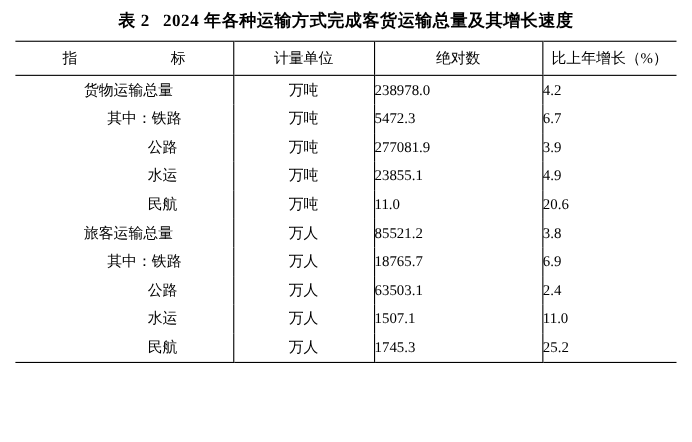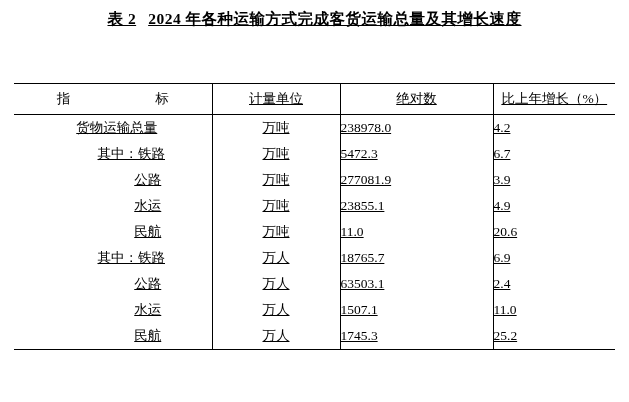--- a/index.html
+++ b/index.html
@@ -13,39 +13,37 @@
     font-family: "Liberation Serif", "DejaVu Serif", serif;
     color: #000000;
     overflow: hidden;
   }
   .page {
     width: 629px;
     height: 402px;
     position: relative;
     box-sizing: border-box;
     padding: 0 14px;
-    text-decoration: underline;
   }
   .table-title {
     text-align: center;
     font-size: 15.5px;
     font-weight: bold;
     letter-spacing: 0.5px;
     padding: 9px 0 7px 0;
     white-space: nowrap;
   }
   .table-title .tnum {
     margin-right: 12px;
   }
   table.stats {
     width: 601px;
     border-collapse: collapse;
     table-layout: fixed;
     font-size: 13.5px;
-    margin-top: 46px;
   }
   table.stats col.c0 { width: 198px; }
   table.stats col.c1 { width: 128px; }
   table.stats col.c2 { width: 153px; }
   table.stats col.c3 { width: 122px; }
 
   table.stats thead th {
     font-weight: normal;
     border-top: 1.6px solid #000;
     border-bottom: 1.1px solid #000;
@@ -143,20 +141,26 @@
           <td class="num vline">23855.1</td>
           <td class="pct vline">4.9</td>
         </tr>
         <tr>
           <td class="label lvl3">民航</td>
           <td class="unit vline">万吨</td>
           <td class="num vline">11.0</td>
           <td class="pct vline">20.6</td>
         </tr>
         <tr>
+          <td class="label lvl1">旅客运输总量</td>
+          <td class="unit vline">万人</td>
+          <td class="num vline">85521.2</td>
+          <td class="pct vline">3.8</td>
+        </tr>
+        <tr>
           <td class="label lvl2">其中：铁路</td>
           <td class="unit vline">万人</td>
           <td class="num vline">18765.7</td>
           <td class="pct vline">6.9</td>
         </tr>
         <tr>
           <td class="label lvl3">公路</td>
           <td class="unit vline">万人</td>
           <td class="num vline">63503.1</td>
           <td class="pct vline">2.4</td>

